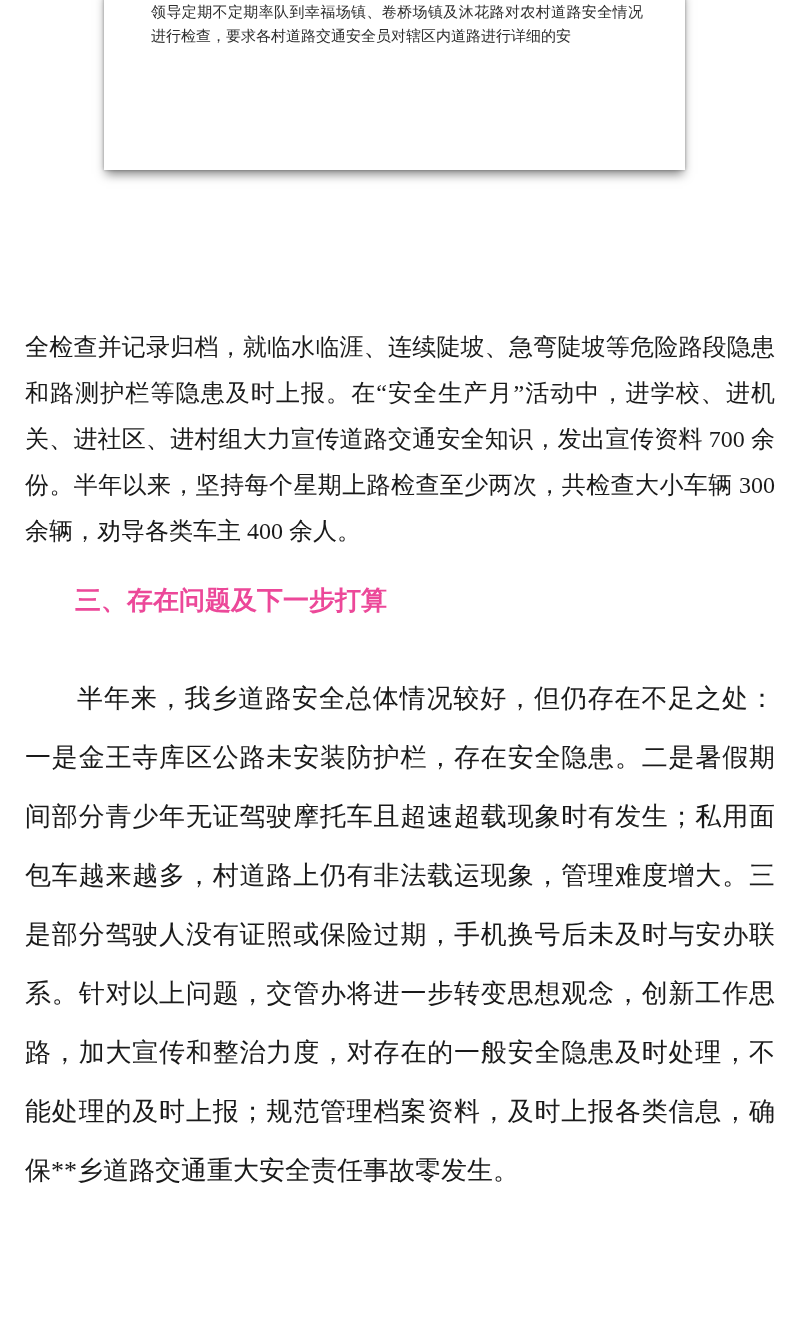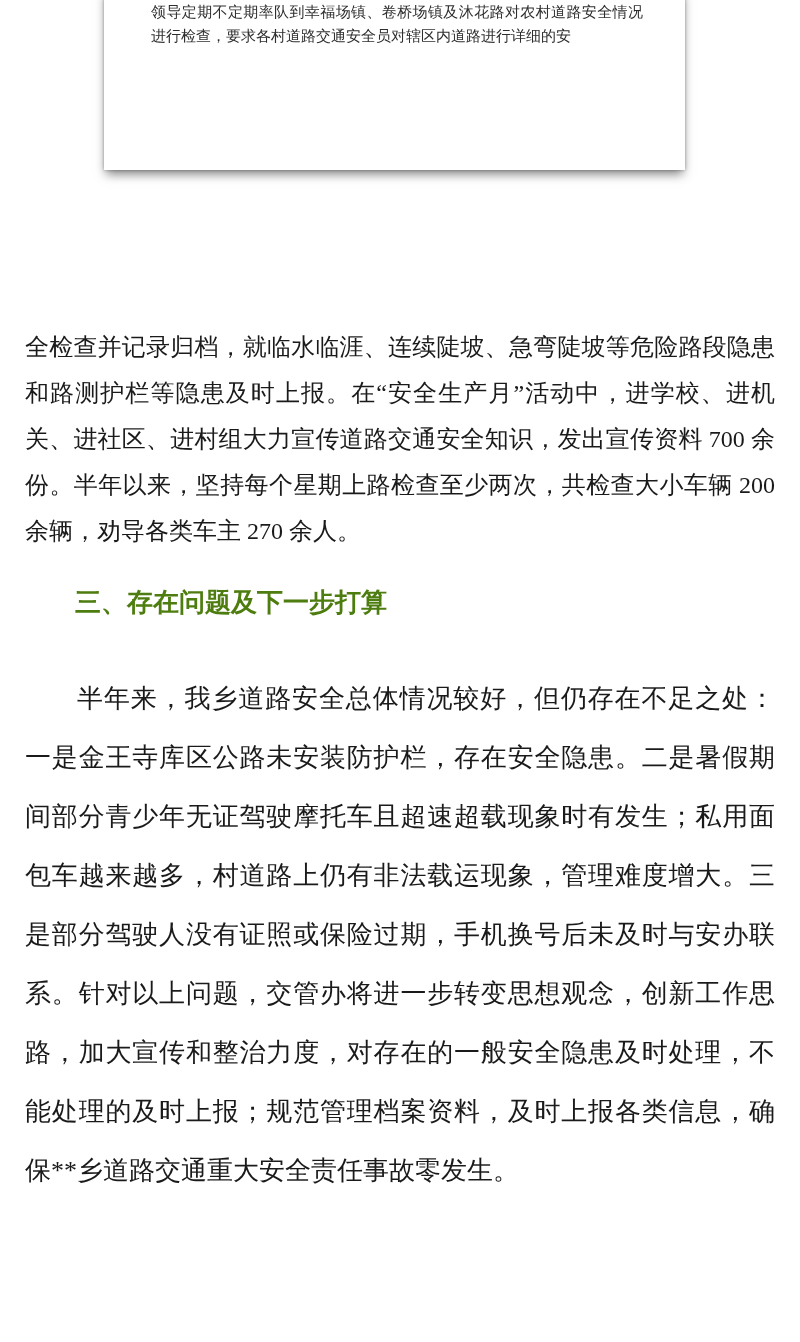--- a/index.html
+++ b/index.html
@@ -53,37 +53,37 @@
   .para-songti {
     font-size: 24px;
     line-height: 46px;
     font-family: "Liberation Serif", "DejaVu Serif", serif;
   }
   .section-heading {
     margin: 31px 0 0 50px;
     font-size: 26px;
     line-height: 34px;
     font-weight: bold;
-    color: #4d7c0f;
-    font-family: Liberation Sans, sans-serif;
+    color: #ec4899;
+    font-family: Liberation Mono, monospace;
   }
   .para-kaiti {
     margin-top: 50px;
     font-size: 26px;
     line-height: 59px;
     text-indent: 2em;
     font-family: "Liberation Serif", "DejaVu Serif", serif;
   }
 </style>
 </head>
 <body>
 
 <div class="doc-card">
   <p class="doc-card-text">领导定期不定期率队到幸福场镇、卷桥场镇及沐花路对农村道路安全情况进行检查，要求各村道路交通安全员对辖区内道路进行详细的安</p>
 </div>
 
 <div class="content">
-  <p class="para para-songti">全检查并记录归档，就临水临涯、连续陡坡、急弯陡坡等危险路段隐患和路测护栏等隐患及时上报。在“安全生产月”活动中，进学校、进机关、进社区、进村组大力宣传道路交通安全知识，发出宣传资料 700 余份。半年以来，坚持每个星期上路检查至少两次，共检查大小车辆 200 余辆，劝导各类车主 270 余人。</p>
+  <p class="para para-songti">全检查并记录归档，就临水临涯、连续陡坡、急弯陡坡等危险路段隐患和路测护栏等隐患及时上报。在“安全生产月”活动中，进学校、进机关、进社区、进村组大力宣传道路交通安全知识，发出宣传资料 700 余份。半年以来，坚持每个星期上路检查至少两次，共检查大小车辆 300 余辆，劝导各类车主 400 余人。</p>
 
   <h3 class="section-heading">三、存在问题及下一步打算</h3>
 
   <p class="para para-kaiti">半年来，我乡道路安全总体情况较好，但仍存在不足之处：一是金王寺库区公路未安装防护栏，存在安全隐患。二是暑假期间部分青少年无证驾驶摩托车且超速超载现象时有发生；私用面包车越来越多，村道路上仍有非法载运现象，管理难度增大。三是部分驾驶人没有证照或保险过期，手机换号后未及时与安办联系。针对以上问题，交管办将进一步转变思想观念，创新工作思路，加大宣传和整治力度，对存在的一般安全隐患及时处理，不能处理的及时上报；规范管理档案资料，及时上报各类信息，确保**乡道路交通重大安全责任事故零发生。</p>
 </div>
 
 </body></html>

